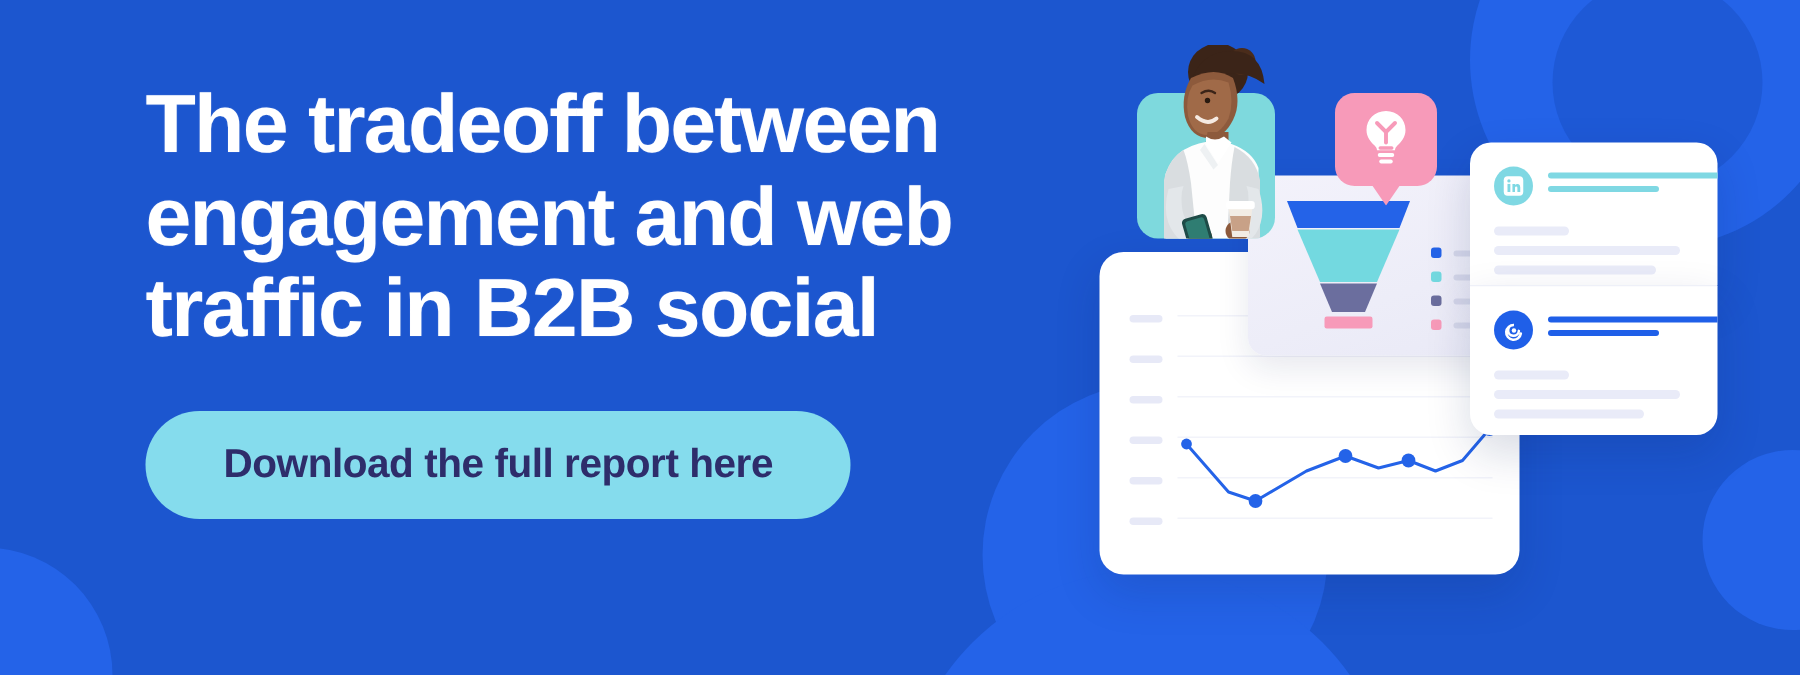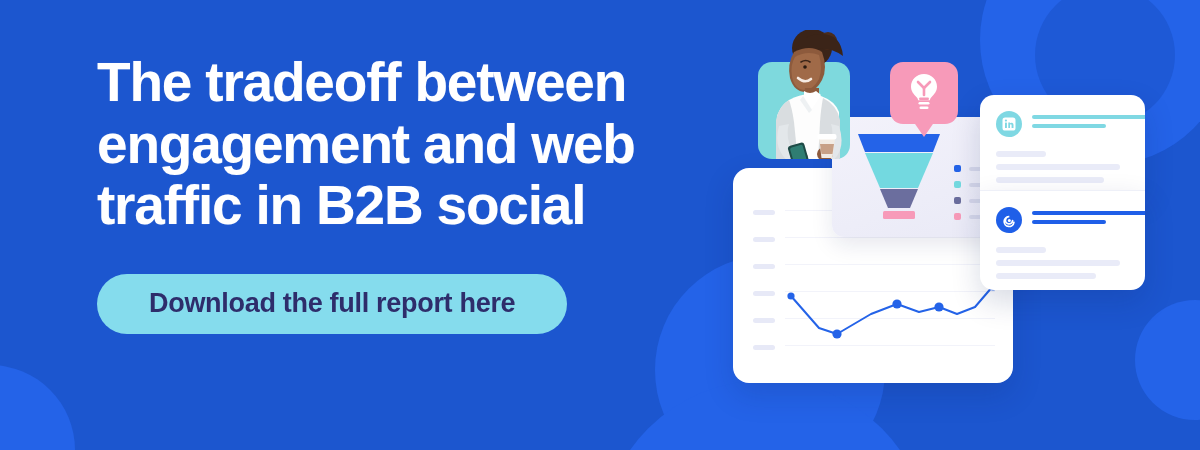--- a/index.html
+++ b/index.html
@@ -37,21 +37,21 @@
     line-height:1.12;
     font-weight:bold;
     letter-spacing:-1.2px;
     text-shadow:0 0 1px rgba(255,255,255,.25);
   }
   .cta-button {
     display:inline-flex;
     align-items:center;
     justify-content:center;
     margin-top:37px;
-    height:60px;
+    height:72px;
     padding:0 52px;
     border-radius:36px;
     background:#85dced;
     color:#2e2d6b;
     font-size:27px;
     font-weight:bold;
     letter-spacing:-.3px;
     border:none;
     cursor:pointer;
     white-space:nowrap;

